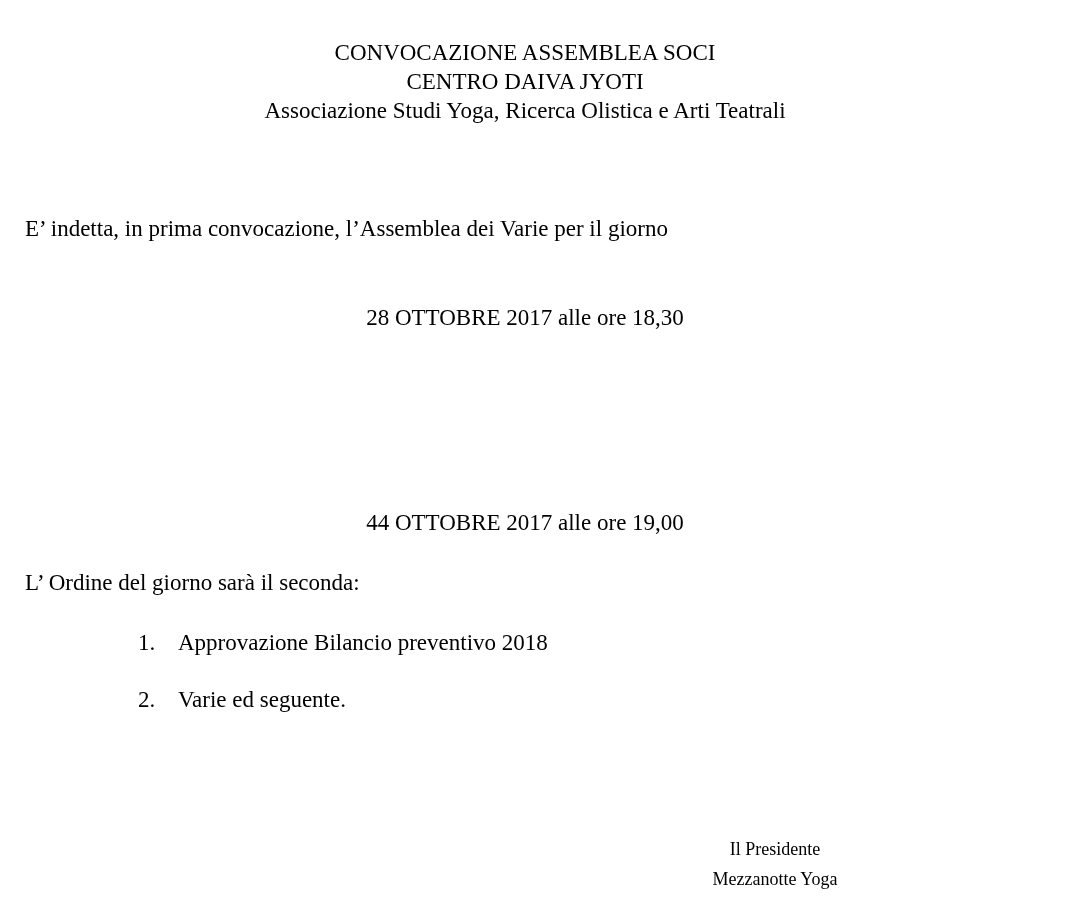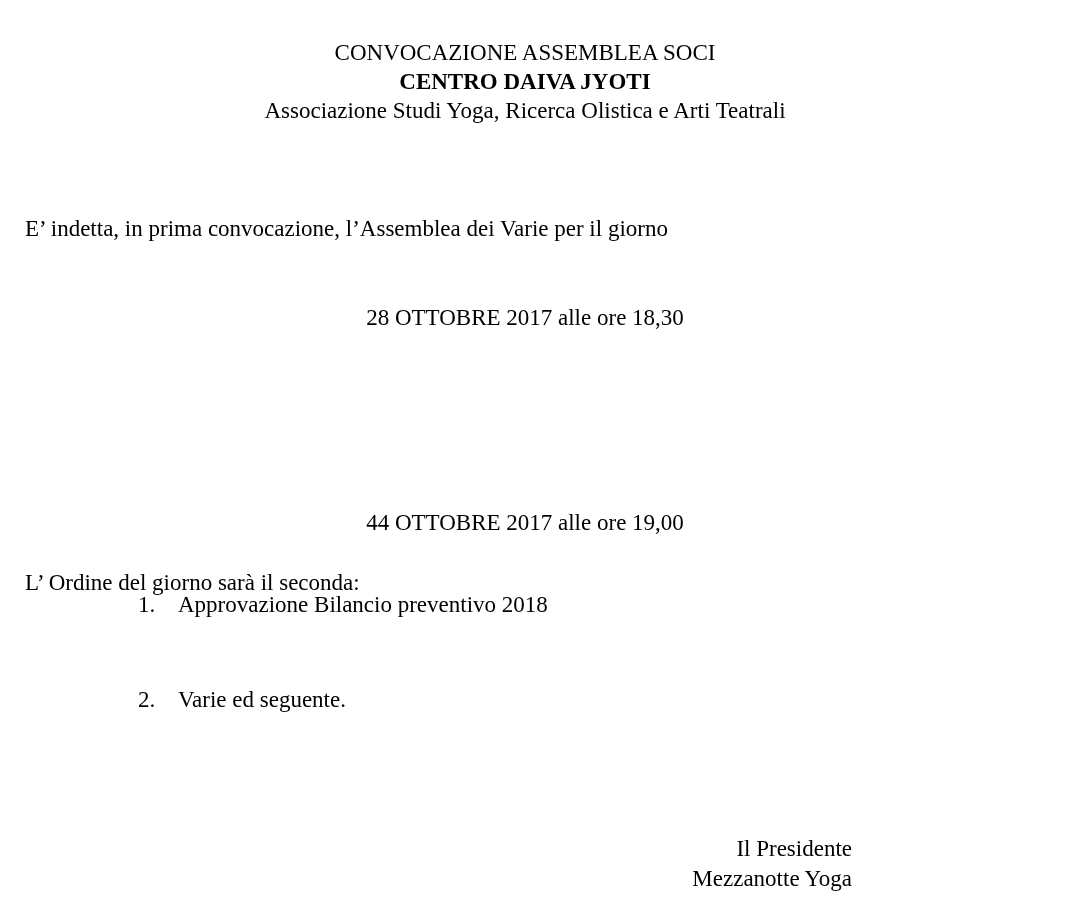--- a/index.html
+++ b/index.html
@@ -50,48 +50,48 @@
       position: absolute;
       left: 138px;
       font-size: 23px;
     }
     .list-num {
       display: inline-block;
       width: 40px;
     }
     .sig {
       position: absolute;
-      left: 612px;
+      left: 655px;
       width: 240px;
-      text-align: right;
-      font-size: 23px;
+      text-align: center;
+      font-size: 18px;
       line-height: 30px;
     }
   </style>
 </head>
 <body>
 
 <div>
 
   <div class="header-line" style="top:38px;">CONVOCAZIONE ASSEMBLEA SOCI</div>
-  <div class="header-line" style="top:67px;font-weight:bold;">CENTRO DAIVA JYOTI</div>
+  <div class="header-line" style="top:67px;">CENTRO DAIVA JYOTI</div>
   <div class="header-line" style="top:96px;">Associazione Studi Yoga, Ricerca Olistica e Arti Teatrali</div>
 
   <div class="abs" style="left:25px; top:216px;">E’ indetta, in prima convocazione, l’Assemblea dei Varie per il giorno</div>
 
   <div class="bold-date" style="top:305px;">28 OTTOBRE 2017 alle ore 18,30</div>
 
   <div class="para" style="top:392px;">
   </div>
 
   <div class="bold-date" style="top:510px;">44 OTTOBRE 2017 alle ore 19,00</div>
 
   <div class="abs" style="left:25px; top:570px;">L’ Ordine del giorno sarà il seconda:</div>
 
-  <div class="list-item" style="top:592px;">
+  <div class="list-item" style="top:630px;">
     <span class="list-num">1.</span><span>Approvazione Bilancio preventivo 2018</span>
   </div>
 
   <div class="list-item" style="top:687px;">
     <span class="list-num">2.</span><span>Varie ed seguente.</span>
   </div>
 
   <div class="sig" style="top:834px;">Il Presidente</div>
   <div class="sig" style="top:864px;">Mezzanotte Yoga</div>
 

